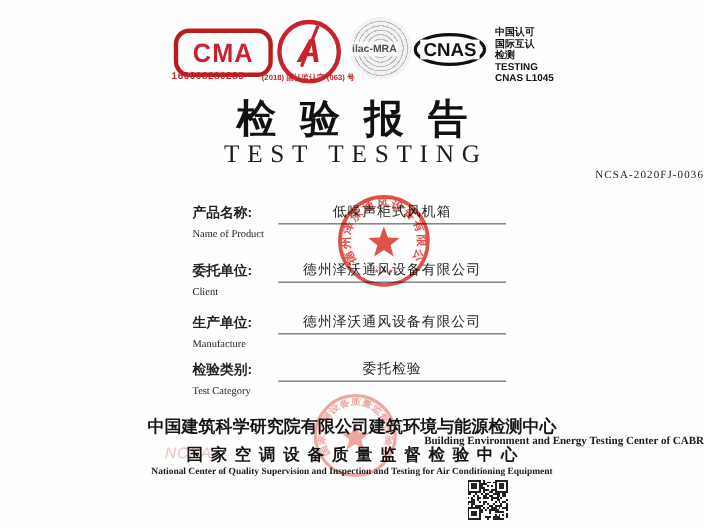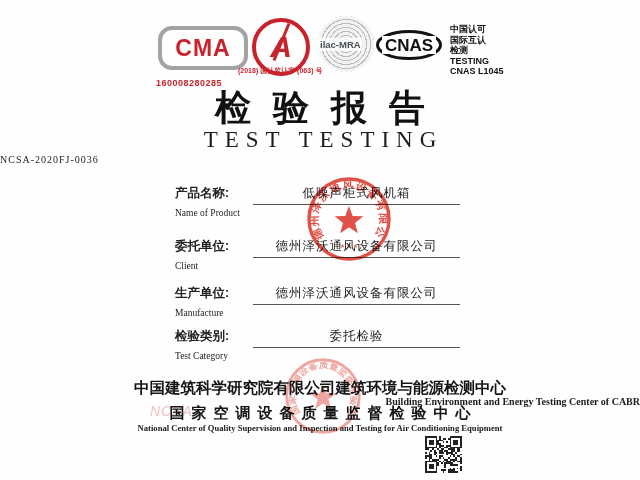--- a/index.html
+++ b/index.html
@@ -1,41 +1,41 @@
 <!DOCTYPE html>
 <html><head>
 <meta charset="utf-8">
 <style>
   html,body{margin:0;padding:0;background:#e8e8e8;}
   #page{position:relative;width:640px;height:480px;background:#fefefe;overflow:hidden;
         font-family:"Liberation Sans",sans-serif;color:#1a1a1a;}
   .abs{position:absolute;}
   
-  #cma-logo{left:158px;top:26px;width:82px;height:36px;border:4px solid #a3a3a3;border-radius:14px;
+  #cma-logo{left:158px;top:26px;width:82px;height:36px;border:4px solid #b91c1c;border-radius:14px;
             display:flex;align-items:center;justify-content:center;}
   #cma-logo .txt{color:#c8232c;font-weight:bold;font-size:23px;letter-spacing:1px;transform:scaleY(1.05);}
-  #cma-number{left:156px;top:64px;width:90px;color:#c8232c;font-size:9px;font-weight:bold;letter-spacing:.5px;margin-top:14px;}
+  #cma-number{left:156px;top:64px;width:90px;color:#c8232c;font-size:9px;font-weight:bold;letter-spacing:.5px;}
   #cal-logo{left:252px;top:18px;width:50px;height:50px;border:4px solid #c8232c;border-radius:50%;
             display:flex;align-items:center;justify-content:center;}
   #cal-logo .txt{color:#c8232c;font-weight:bold;font-size:30px;font-style:italic;line-height:1;}
   #cal-slash{left:280px;top:22px;width:3px;height:40px;background:#c8232c;transform:rotate(22deg);}
   #cal-caption{left:238px;top:66px;width:90px;color:#c8232c;font-size:7px;font-weight:bold;white-space:nowrap;}
   #ilac-logo{left:318px;top:16px;width:56px;height:56px;border-radius:50%;
              background:repeating-radial-gradient(circle at 50% 50%, #b9bcbf 0 1px, #f2f2f2 1px 4px);
              display:flex;align-items:center;justify-content:flex-start;}
   #ilac-logo .txt{font-size:9.5px;font-weight:bold;color:#4a4f54;background:rgba(255,255,255,.75);
                   padding:1px 2px;letter-spacing:0px;}
   #cnas-logo{left:376px;top:26px;width:66px;height:38px;}
   #accred-block{left:450px;top:24px;font-size:9px;font-weight:bold;line-height:10.5px;color:#111;}
   
   #title-zh{left:0;top:84px;width:640px;text-align:center;font-size:36px;font-weight:bold;
             letter-spacing:22px;text-indent:22px;color:#111;}
   #title-en{left:0;top:127px;width:640px;text-align:center;font-family:"Liberation Serif",serif;
             font-size:23px;letter-spacing:7px;text-indent:7px;color:#1c1c1c;}
-  #report-no{left:0;top:154px;width:640px;text-align:left;font-family:"Liberation Serif",serif;
+  #report-no{left:0;top:154px;width:640px;text-align:right;font-family:"Liberation Serif",serif;
              font-size:10px;letter-spacing:1px;color:#222;}
   
   .field{position:absolute;left:175px;width:290px;}
   .field .zh{font-size:12.5px;font-weight:bold;color:#222;}
   .field .en{font-family:"Liberation Serif",serif;font-size:9.5px;color:#222;margin-top:6px;}
   .field .linebox{position:absolute;left:78px;top:-2px;width:207px;border-bottom:1.2px solid #555;
                   text-align:center;padding-bottom:2px;}
   .field .val{font-size:12.5px;color:#222;letter-spacing:1px;white-space:nowrap;}
   
   .seal{mix-blend-mode:multiply;}

